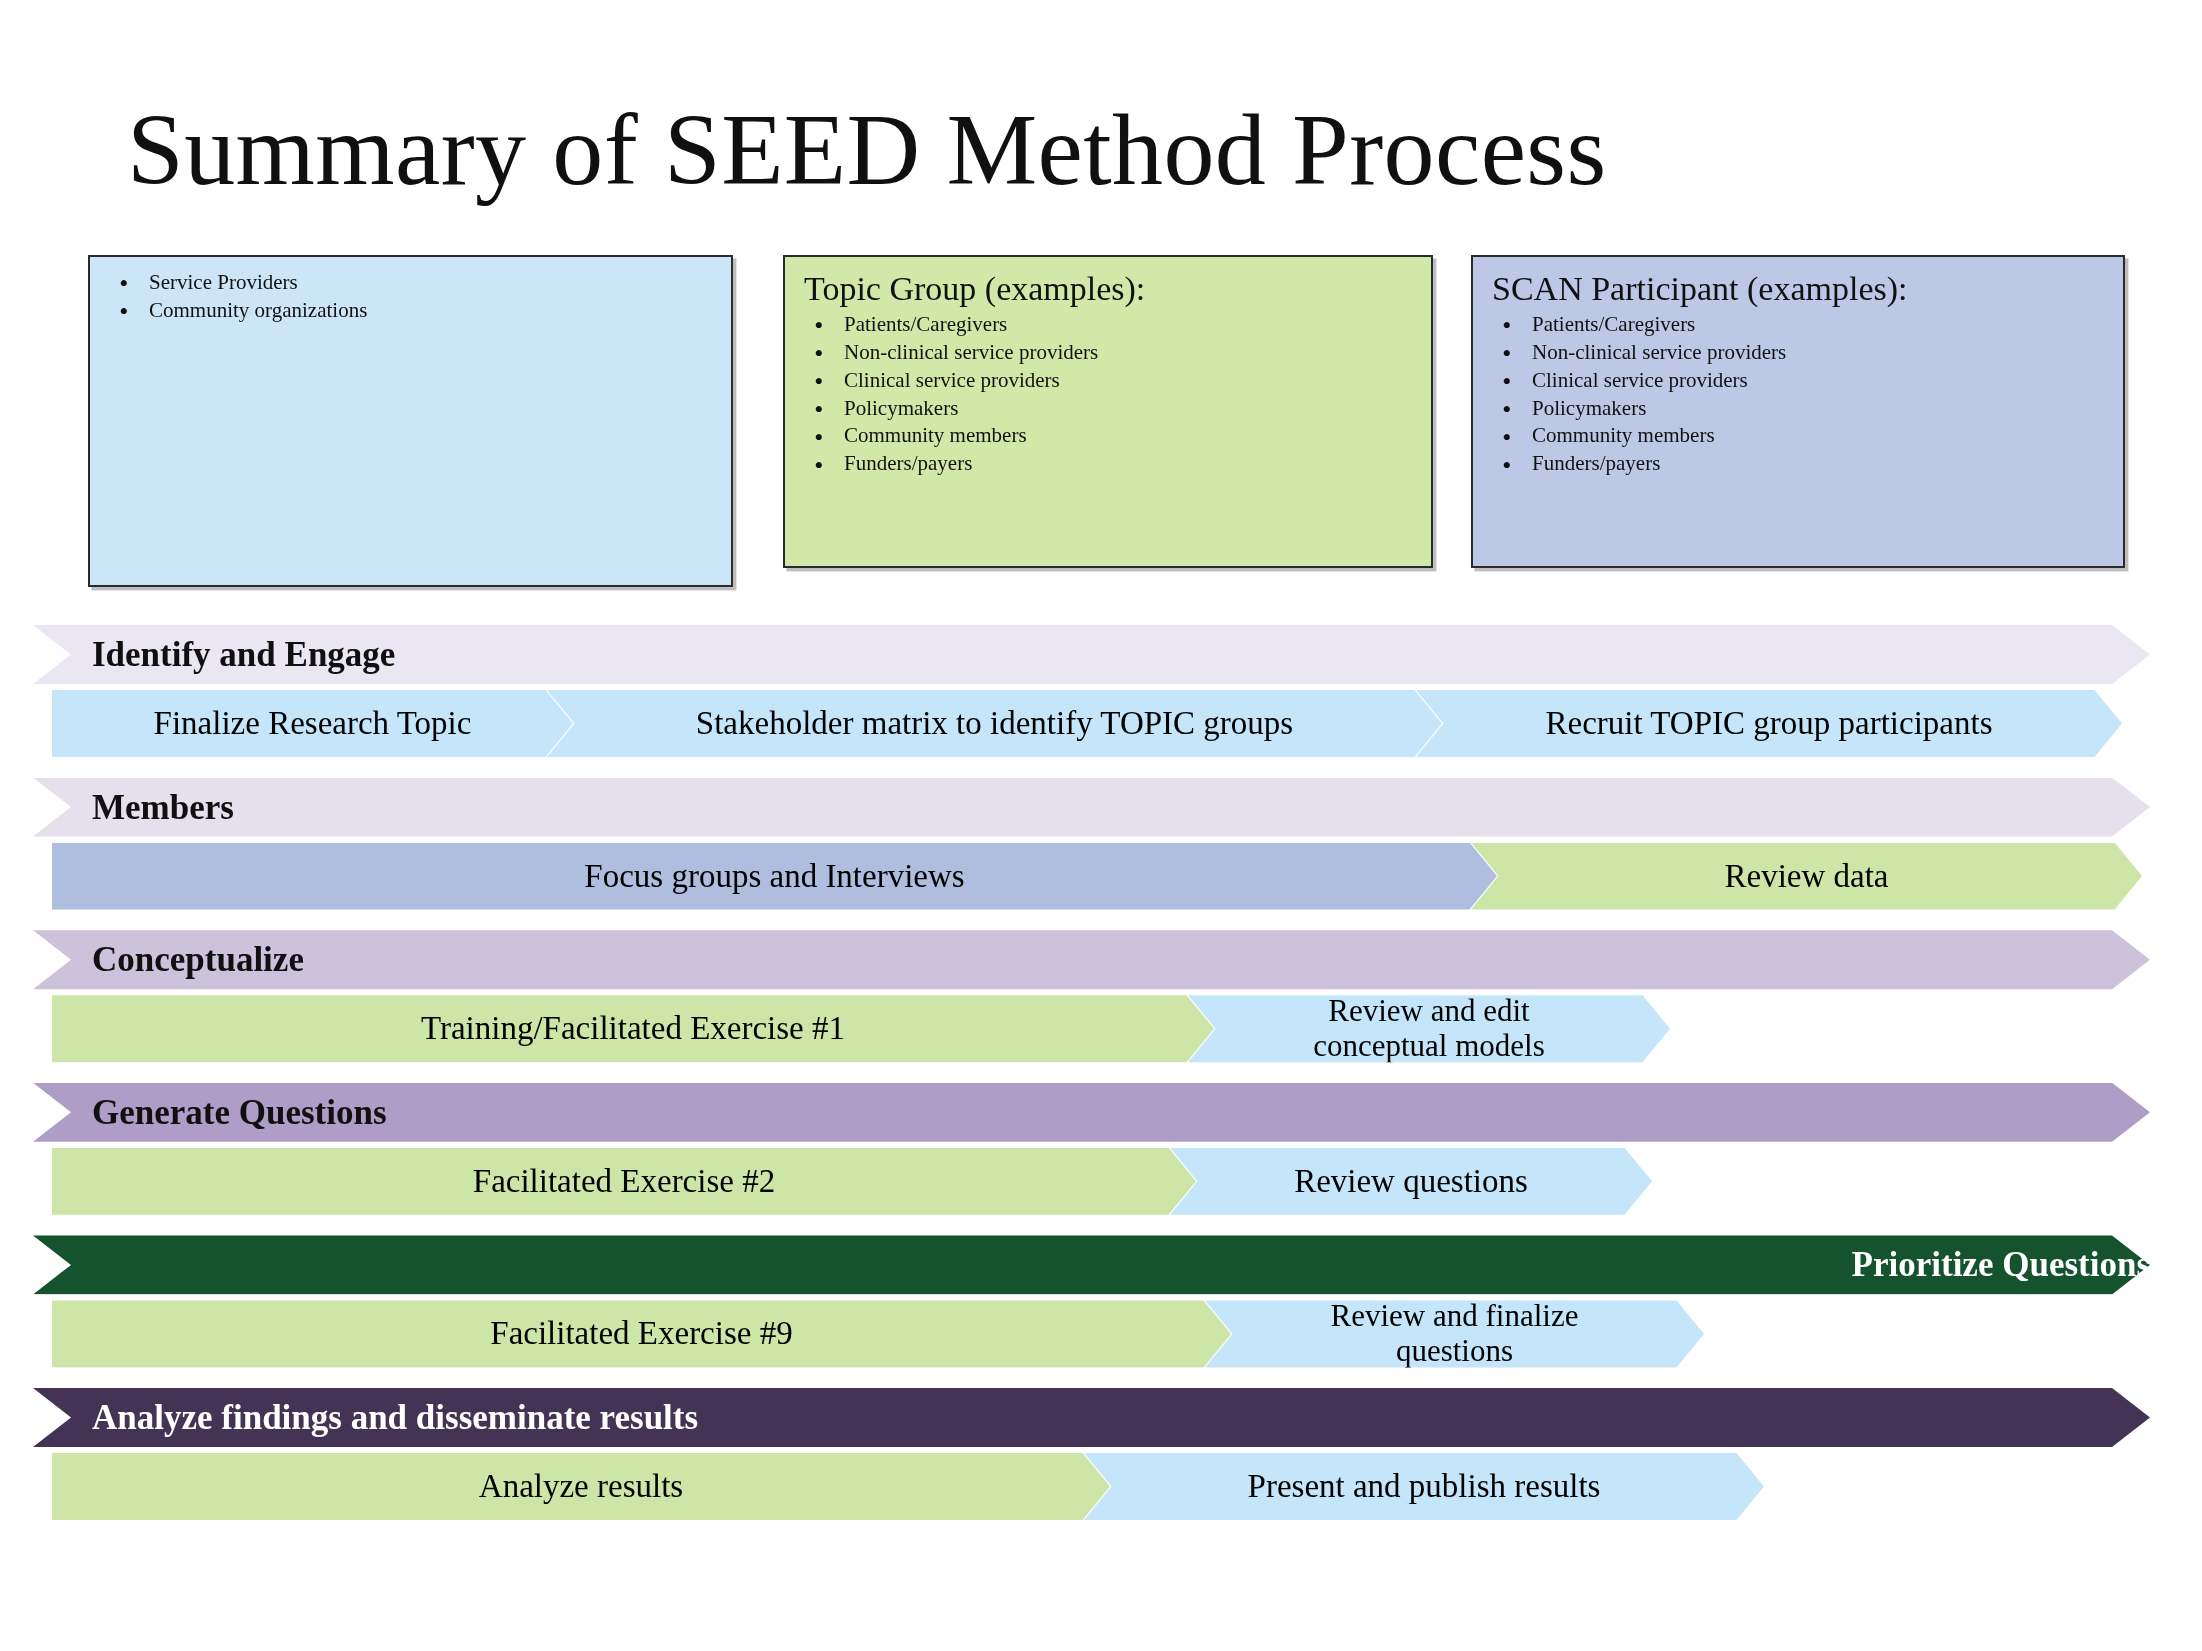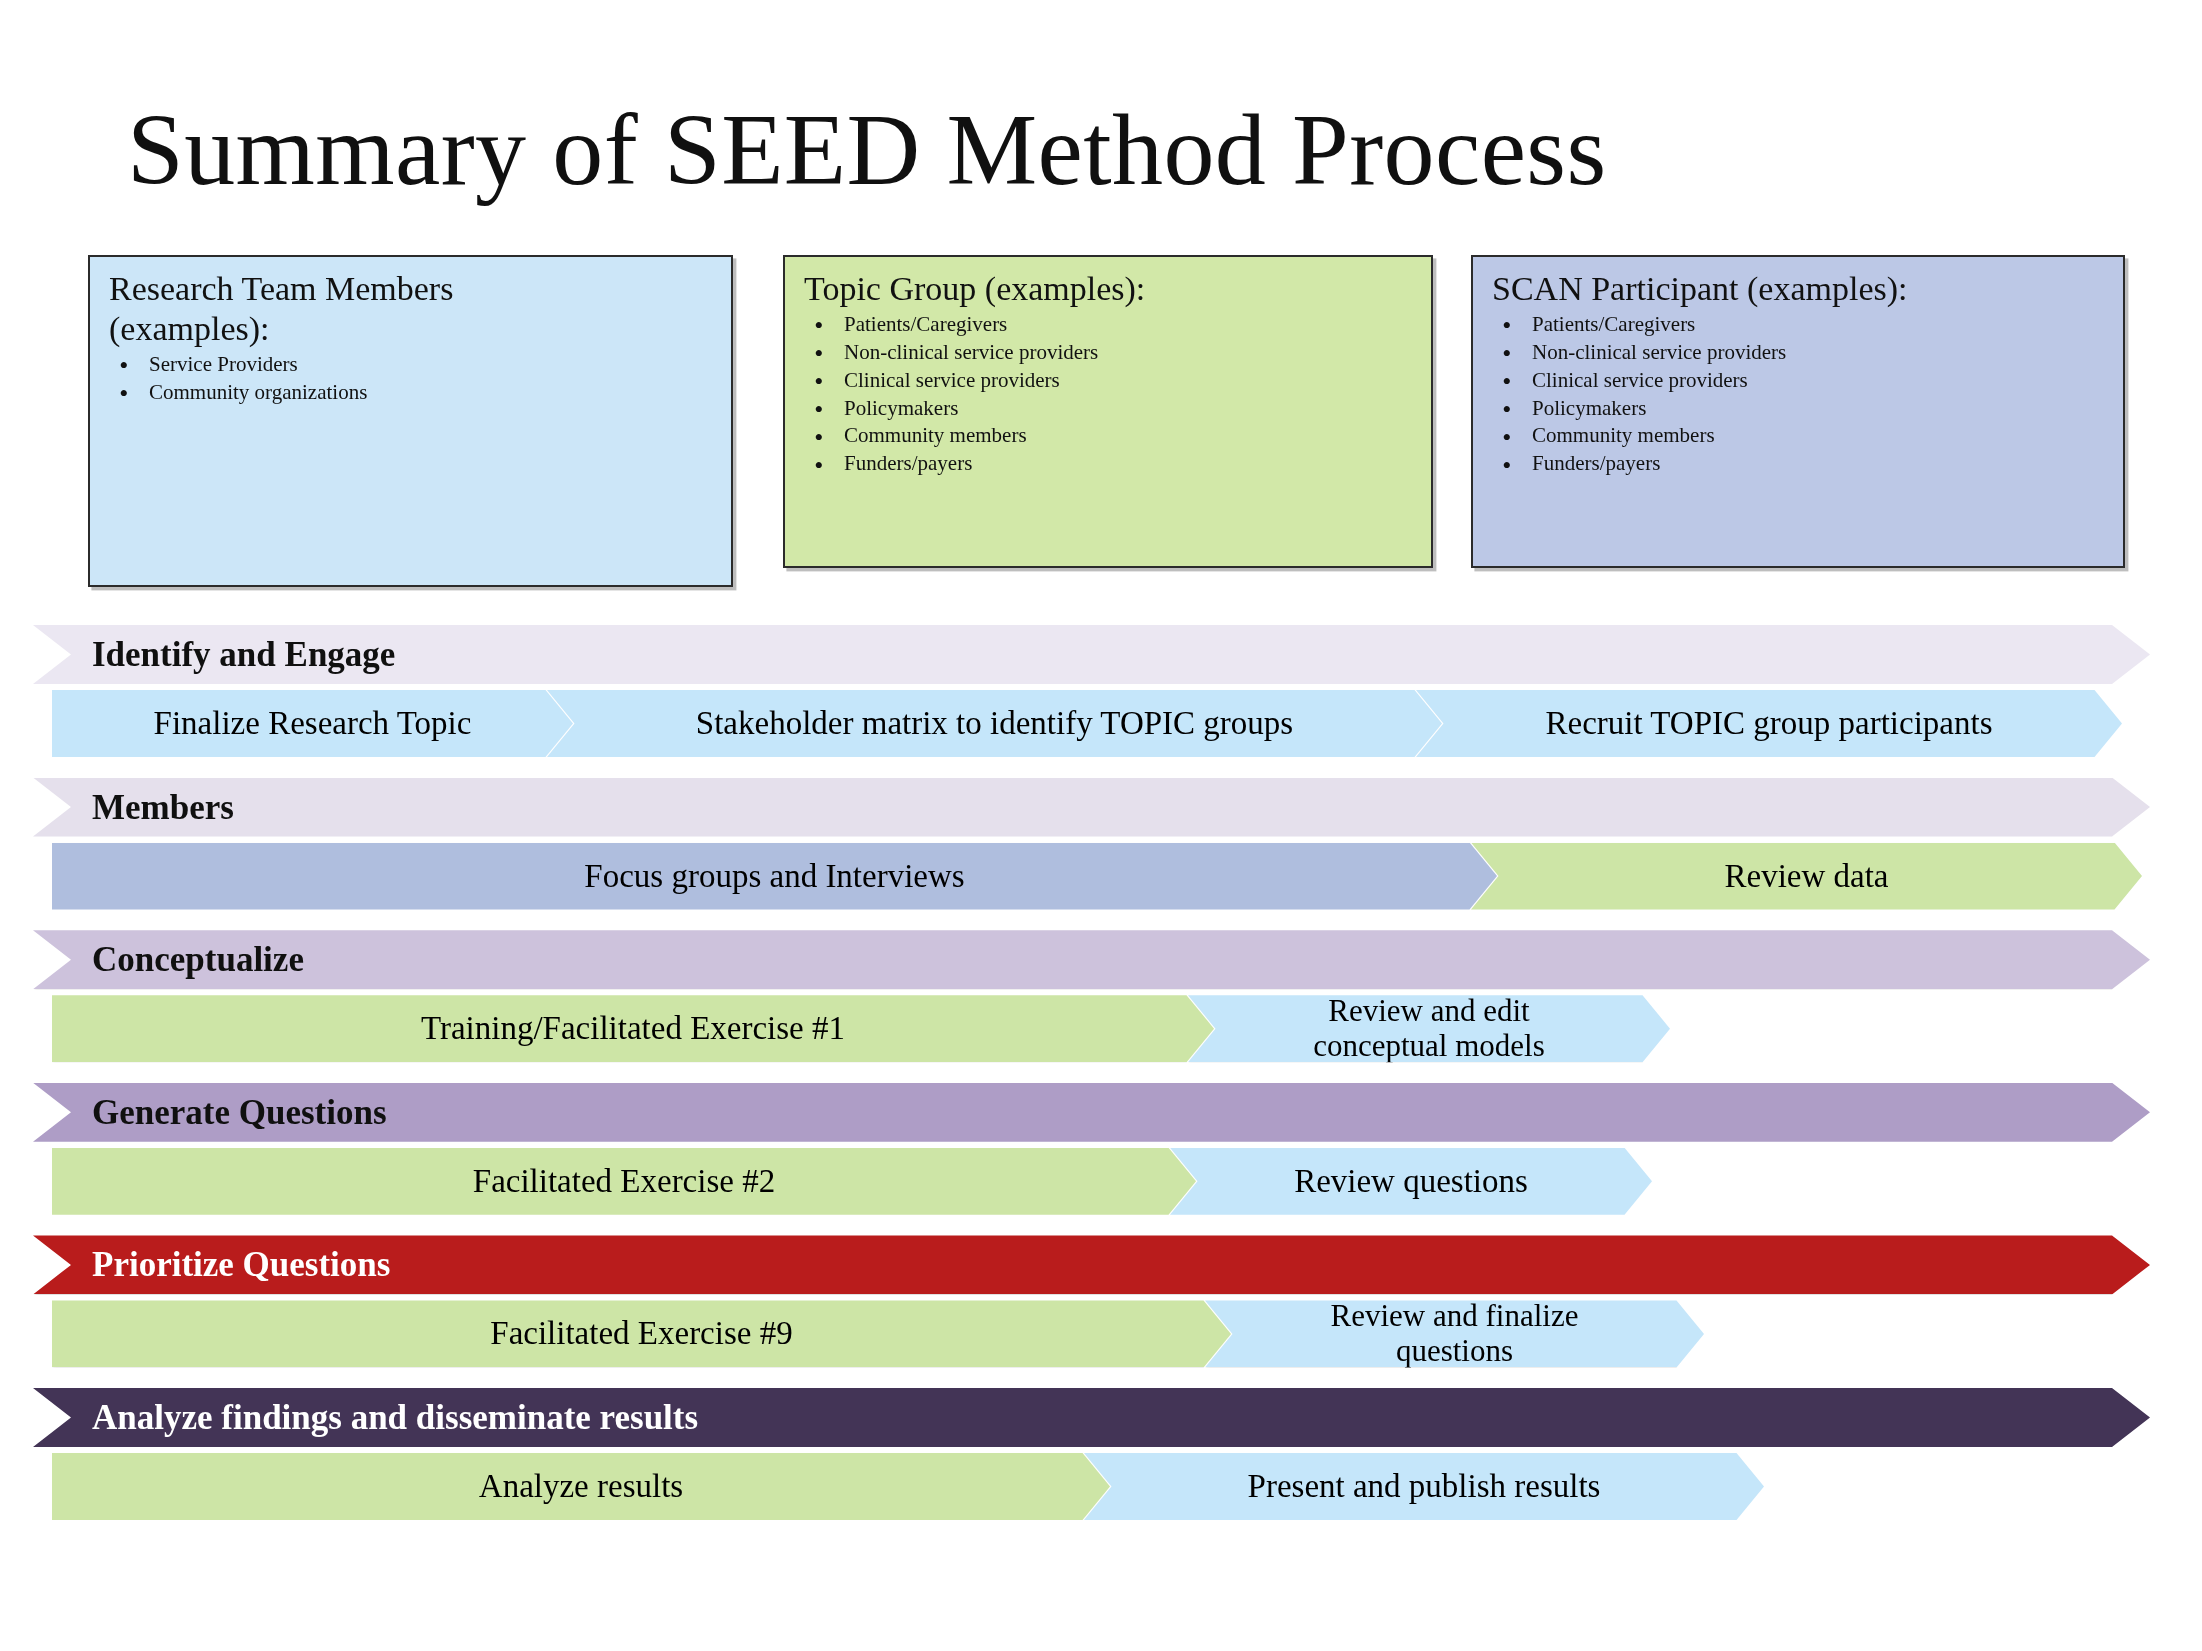--- a/index.html
+++ b/index.html
@@ -113,22 +113,20 @@
 
   .stage-spacer{height:20.6px;}
 </style>
 </head>
 <body>
 
 <div id="page-title">Summary of SEED Method Process</div>
 
 <div id="top-boxes">
   <div class="top-box" id="box-research">
-    <div class="box-title">Research Team Members
-(examples):</div>
     <ul>
       <li>Service Providers</li>
       <li>Community organizations</li>
     </ul>
   </div>
 
   <div class="top-box" id="box-topic">
     <div class="box-title">Topic Group (examples):</div>
     <ul>
       <li>Patients/Caregivers</li>
@@ -208,21 +206,21 @@
         <div class="chev clip-start" style="background: rgb(205, 229, 166); width: 1144px;">
           <span class="chev-label">Facilitated Exercise #2</span>
         </div>
         <div class="chev clip-mid" style="background: rgb(197, 230, 250); width: 482px;">
           <span class="chev-label">Review questions</span>
         </div>
       </div>
       <div class="stage-spacer"></div>
     </div>
     <div class="stage">
-      <div class="stage-header hdr-clip" style="background: #b91c1c; width: 2117px;">
+      <div class="stage-header hdr-clip" style="background: #14532d; width: 2117px; justify-content: flex-end;">
         <span class="hdr-label" style="color: rgb(255, 255, 255);">Prioritize Questions</span>
       </div>
       <div class="stage-row">
         <div class="chev clip-start" style="background: rgb(205, 229, 166); width: 1179px;">
           <span class="chev-label">Facilitated Exercise #9</span>
         </div>
         <div class="chev clip-mid two-line" style="background: rgb(197, 230, 250); width: 499px;">
           <span class="chev-label">Review and finalize
 questions</span>
         </div>

